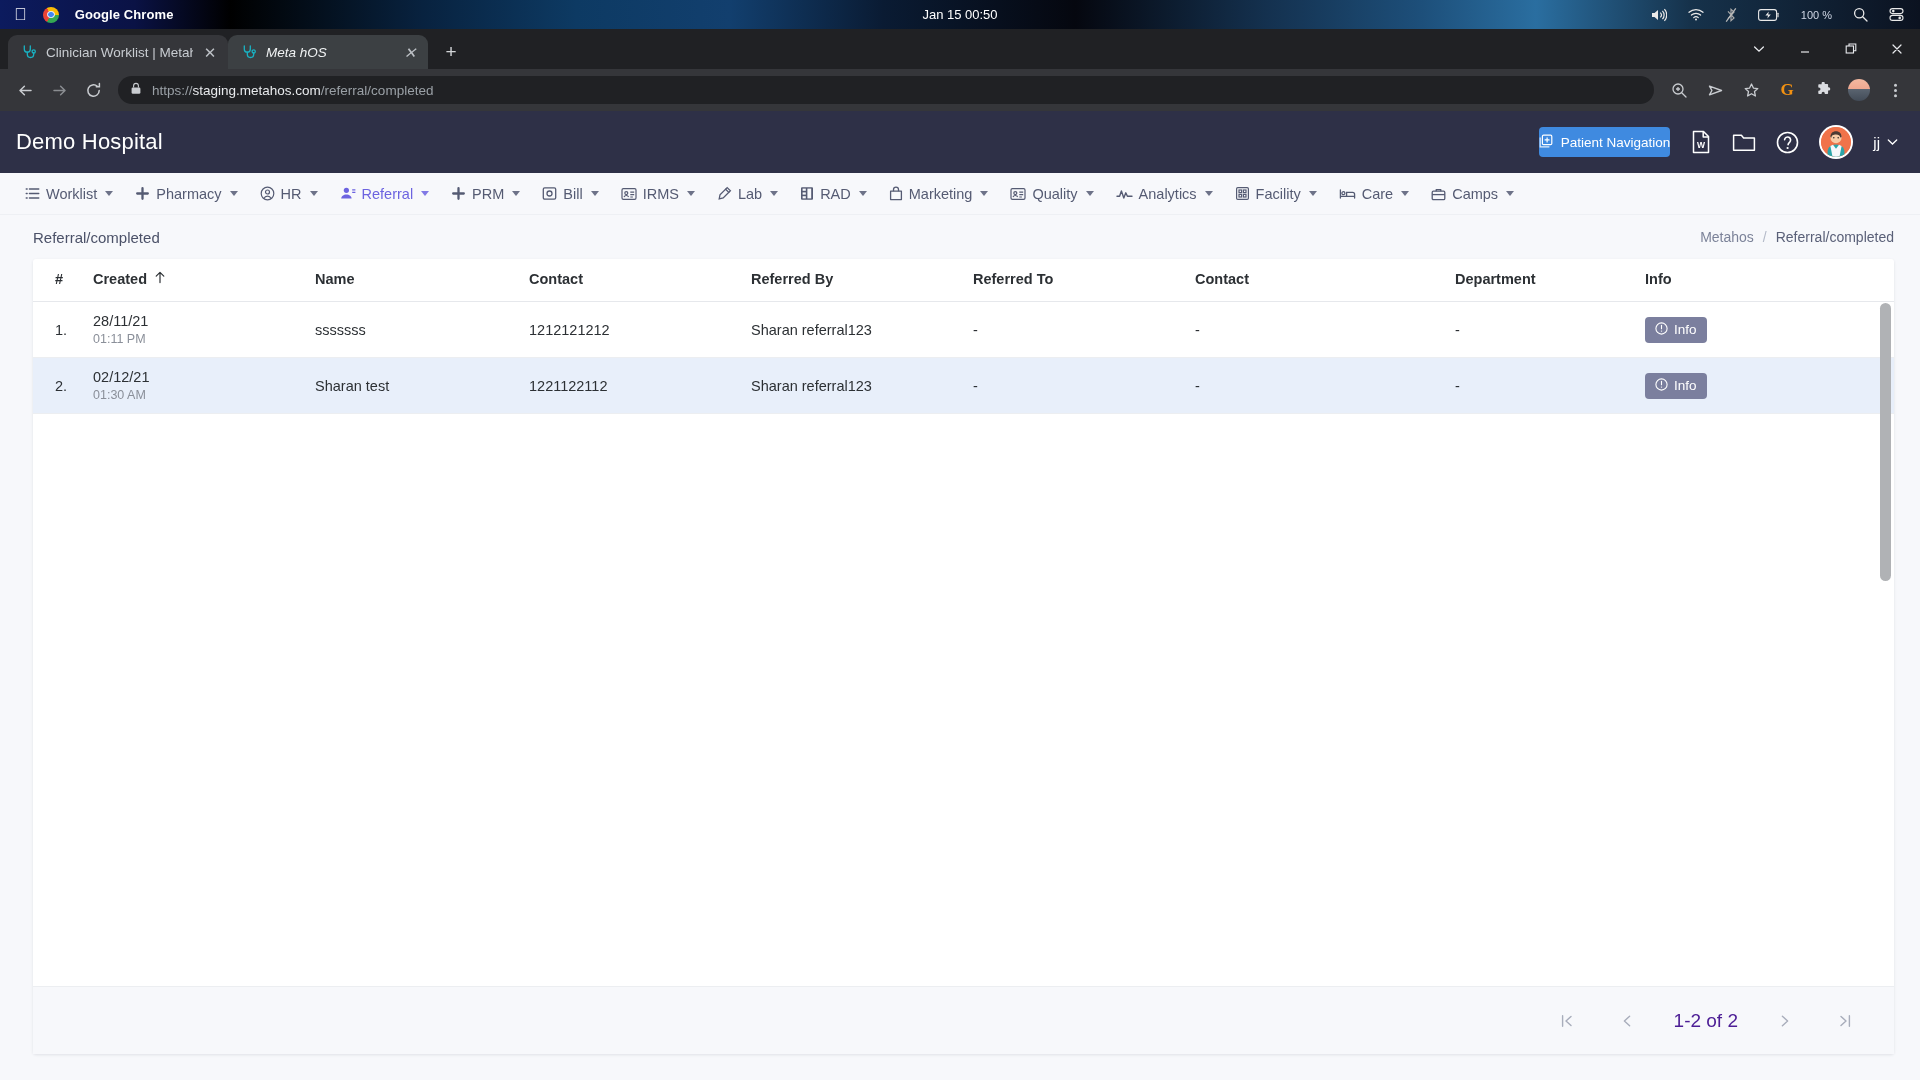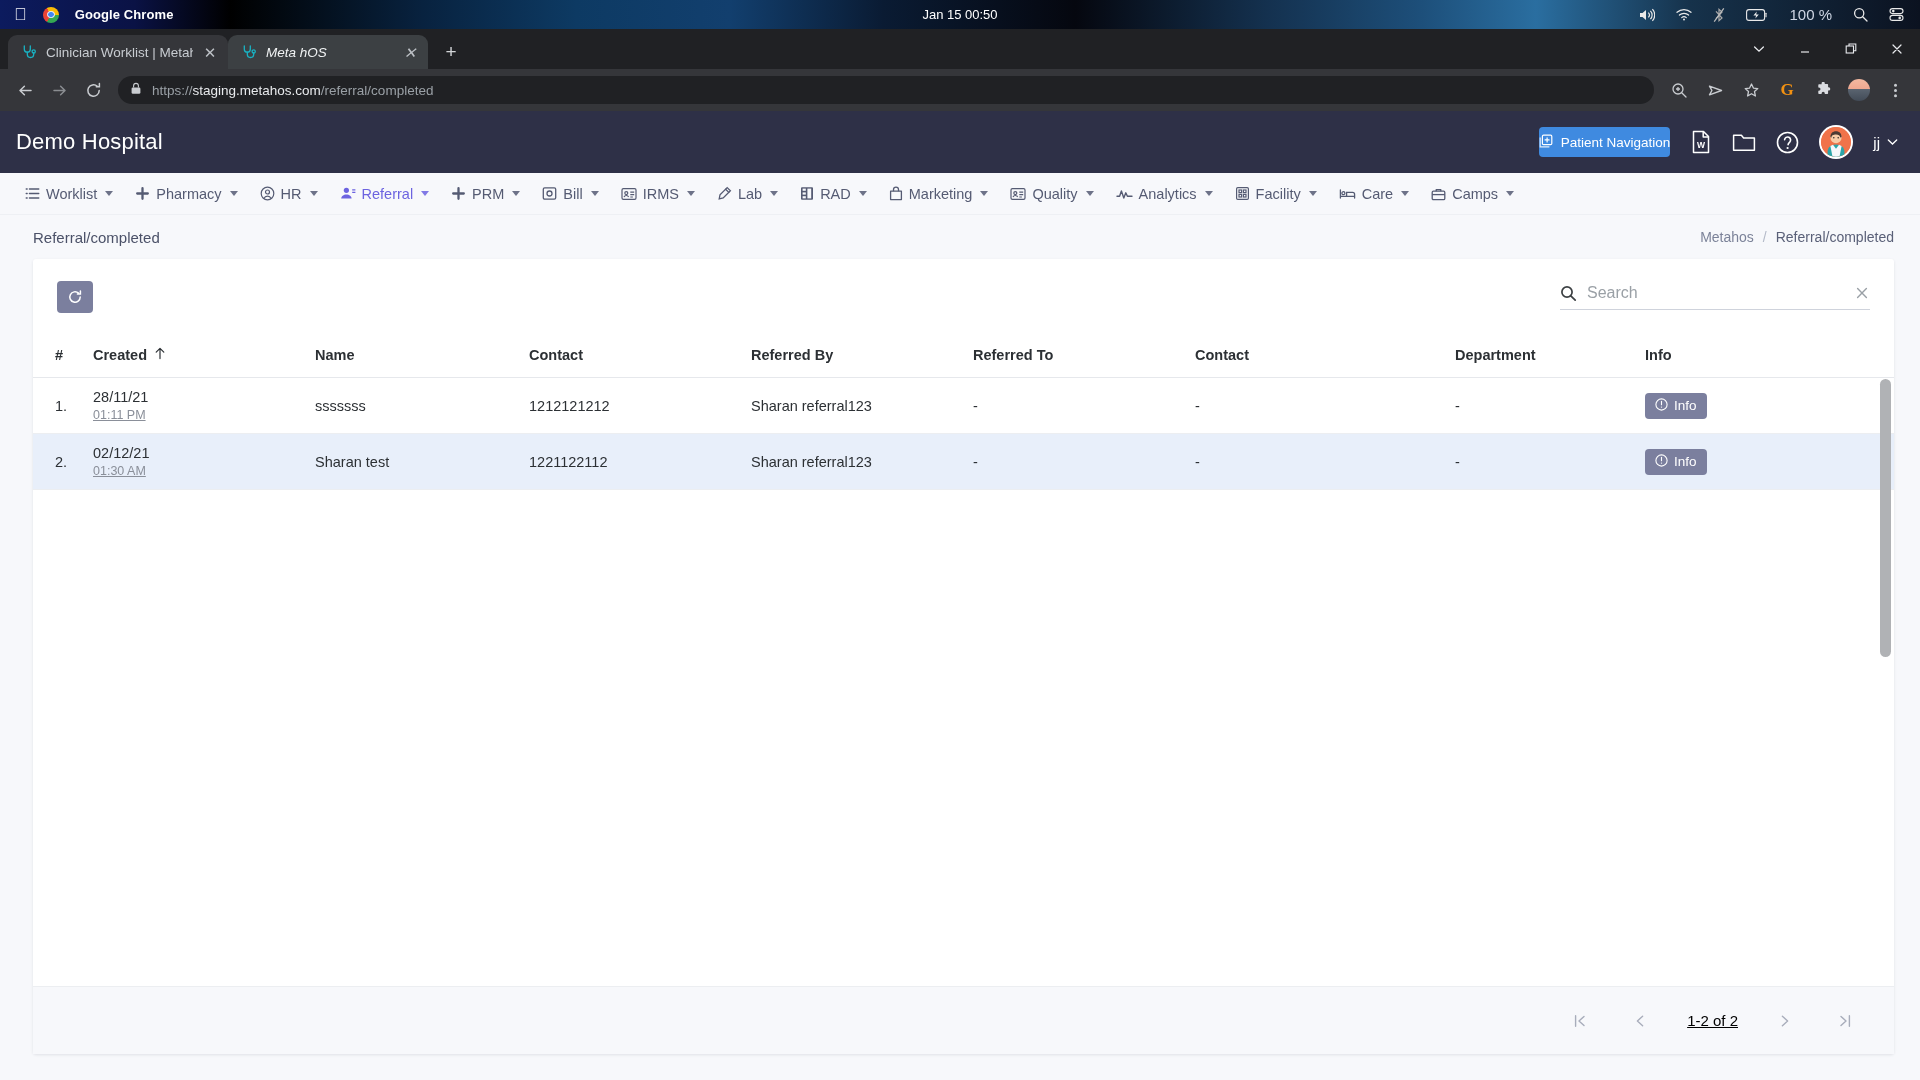--- a/index.html
+++ b/index.html
@@ -22,21 +22,21 @@
   .chrome-ico { width: 16px; height: 16px; border-radius: 50%;
     background: conic-gradient(from 210deg,#ea4335 0deg 120deg,#fbbc05 120deg 240deg,#34a853 240deg 360deg);
     position: relative; }
   .chrome-ico::after { content:""; position:absolute; inset:4.2px; border-radius:50%; background:#4285f4; border:1.5px solid #fff; }
   .macbar-app { font-weight: 700; letter-spacing: .1px; }
   .macbar-center { position: absolute; left: 50%; transform: translateX(-50%);
     font-size: 13px; color: #fff; white-space: nowrap; }
   .macbar-right { margin-left: auto; display: flex; align-items: center; gap: 21px;
     padding-right: 16px; color: #e9e9e9; }
   .macbar-right svg { display: block; }
-  .batt-pct { font-size: 15px; color: #cfd6e4; }
+  .batt-pct { font-size: 11px; color: #cfd6e4; }
 
   
   .tabstrip { height: 40px; background: #202124; display: flex; align-items: flex-end; padding-left: 8px; position: relative; }
   .tab { height: 34px; display: flex; align-items: center; gap: 9px;
     padding: 0 10px 0 13px; border-radius: 9px 9px 0 0; min-width: 200px; max-width: 220px;
     font-size: 13.5px; color: #c8ccd1; position: relative; }
   .tab.inactive { background: #35363a; }
   .tab.active { background: #3c4043; color: #f1f3f4; font-style: italic; }
   .tab-favicon { width: 16px; height: 16px; flex: 0 0 16px; }
   .tab-title { flex: 1; overflow: hidden; white-space: nowrap; text-overflow: clip; }
@@ -114,38 +114,38 @@
   
   .tbl-scroll { flex: 1; overflow: hidden; position: relative; }
   table { width: 100%; border-collapse: collapse; table-layout: fixed; }
   thead th { text-align: left; font-size: 14.5px; font-weight: 700; color: #2c3034;
     padding: 12px 8px 14px 8px; border-bottom: 1px solid #e6e8ec; }
   thead th:first-child { padding-left: 22px; }
   tbody td { font-size: 14.5px; color: #2c3034; padding: 11px 8px; border-bottom: 1px solid #eceef1; vertical-align: middle; }
   tbody td:first-child { padding-left: 22px; }
   tbody tr.alt { background: #e8effa; }
   .date-main { font-size: 14.5px; color: #2c3034; }
-  .date-sub { font-size: 12.5px; color: #8a8f99; margin-top: 3px; text-decoration: underline; }
+  .date-sub { font-size: 12.5px; color: #8a8f99; margin-top: 3px; }
   .sort-arrow { margin-left: 7px; color: #2c3034; }
   .info-btn { background: #7b7f9e; color: #fff; border: none; border-radius: 4px; height: 26px;
     padding: 0 10px; display: inline-flex; align-items: center; gap: 6px; font-size: 13.5px; font-family: inherit; }
 
   
   .c-num { width: 52px; } .c-created { width: 222px; } .c-name { width: 214px; }
   .c-contact { width: 222px; } .c-refby { width: 222px; } .c-refto { width: 222px; }
   .c-symp { width: 260px; } .c-dept { width: 190px; } .c-info { width: auto; }
 
   .vscroll { position: absolute; right: 3px; top: 44px; bottom: 0; width: 11px; }
   .vscroll-thumb { width: 11px; height: 278px; background: #b0b2b5; border-radius: 6px; }
 
   
   .card-foot { height: 68px; background: #f7f8fb; border-top: 1px solid #eceef1;
     display: flex; align-items: center; justify-content: flex-end; padding: 0 36px; gap: 34px; }
   .pg-btn { color: #a8adbb; display: flex; align-items: center; justify-content: center; width: 26px; height: 26px; }
-  .pg-label { font-size: 15px; color: #000000; text-decoration: underline; }
+  .pg-label { font-size: 19px; color: #4c1d95; }
 </style>
 </head>
 <body>
 
 <div class="macbar">
   <div class="macbar-left">
     <span class="apple-logo"></span>
     <span class="chrome-ico"></span>
     <span class="macbar-app">Google Chrome</span>
   </div>
@@ -527,42 +527,20 @@
   <div class="crumbs">
     <span>Metahos</span>
     <span class="sep">/</span>
     <span class="cur">Referral/completed</span>
   </div>
 </div>
 
 <div class="page-bg">
   <div class="card">
 
-    <div class="card-top">
-      <button class="refresh-btn">
-        <svg width="16" height="16" viewBox="0 0 16 16" fill="none" stroke="#fff" stroke-width="1.5" stroke-linecap="round">
-          <path d="M13.2 8a5.2 5.2 0 11-1.7-3.85"></path>
-            <path d="M13.4 1.9v3h-3"></path>
-        </svg>
-      </button>
-      <div class="search-wrap">
-        <span class="search-ico">
-          <svg width="17" height="17" viewBox="0 0 17 17" fill="none" stroke="#3c4043" stroke-width="1.7">
-              <circle cx="7" cy="7" r="5.1"></circle>
-              <path d="M10.8 10.8L15.2 15.2" stroke-linecap="round"></path>
-            </svg>
-        </span>
-        <input class="search-input" placeholder="Search" style="">
-        <span class="search-clear">
-          <svg width="16" height="16" viewBox="0 0 16 16" stroke="#9aa0a6" stroke-width="1.4" stroke-linecap="round">
-              <path d="M3.6 3.6l8.8 8.8M12.4 3.6l-8.8 8.8"></path>
-            </svg>
-        </span>
-      </div>
-    </div>
 
     <div class="tbl-scroll">
       <table>
         <colgroup>
           <col class="c-num">
             <col class="c-created">
             <col class="c-name">
             <col class="c-contact">
           <col class="c-refby">
             <col class="c-refto">

